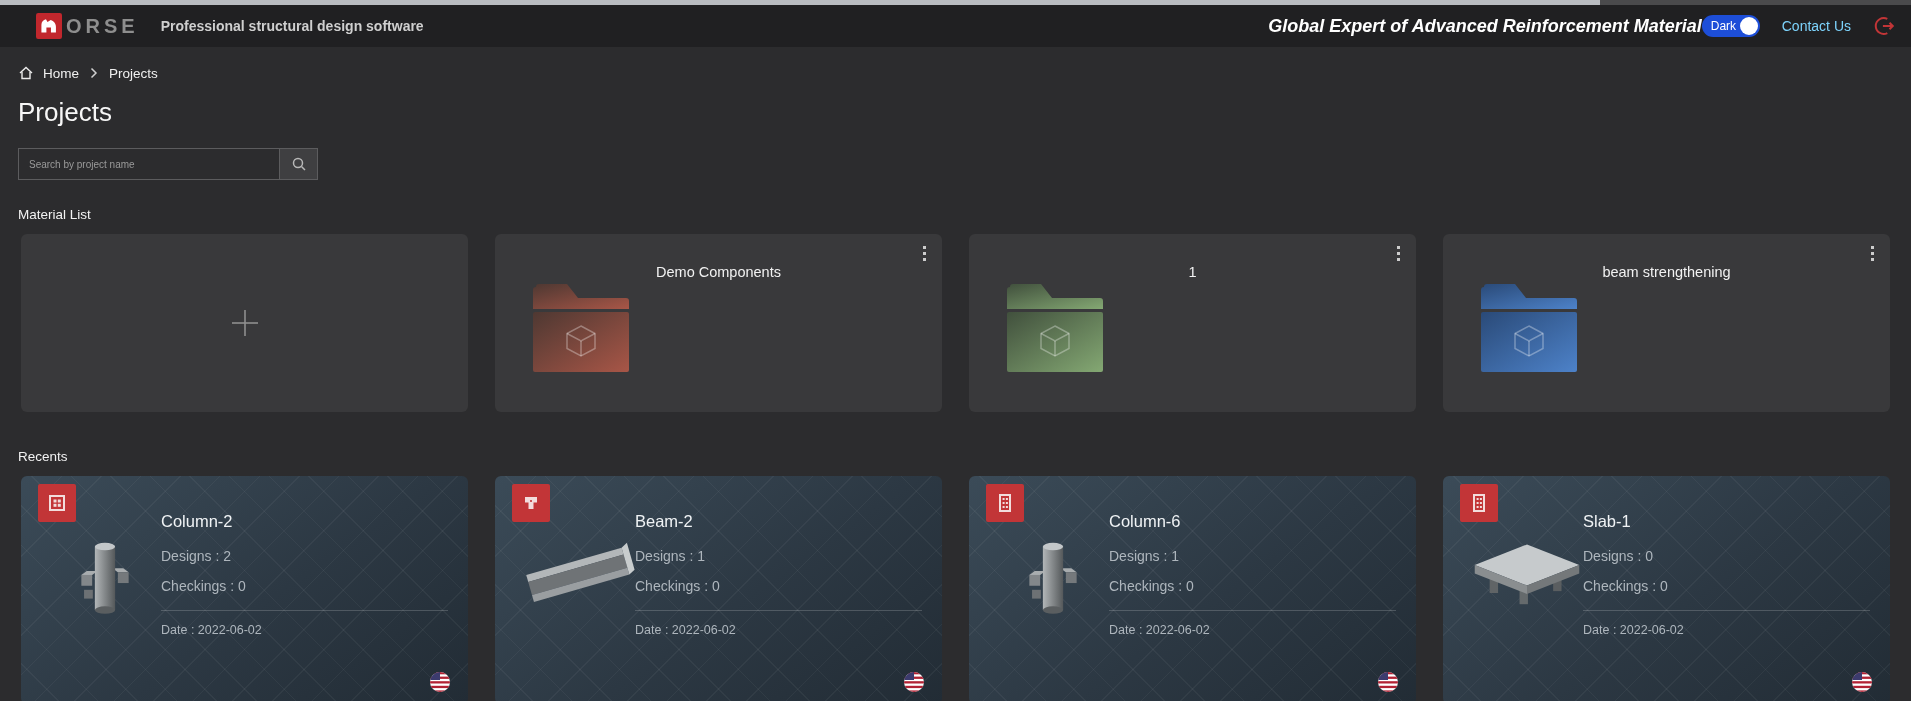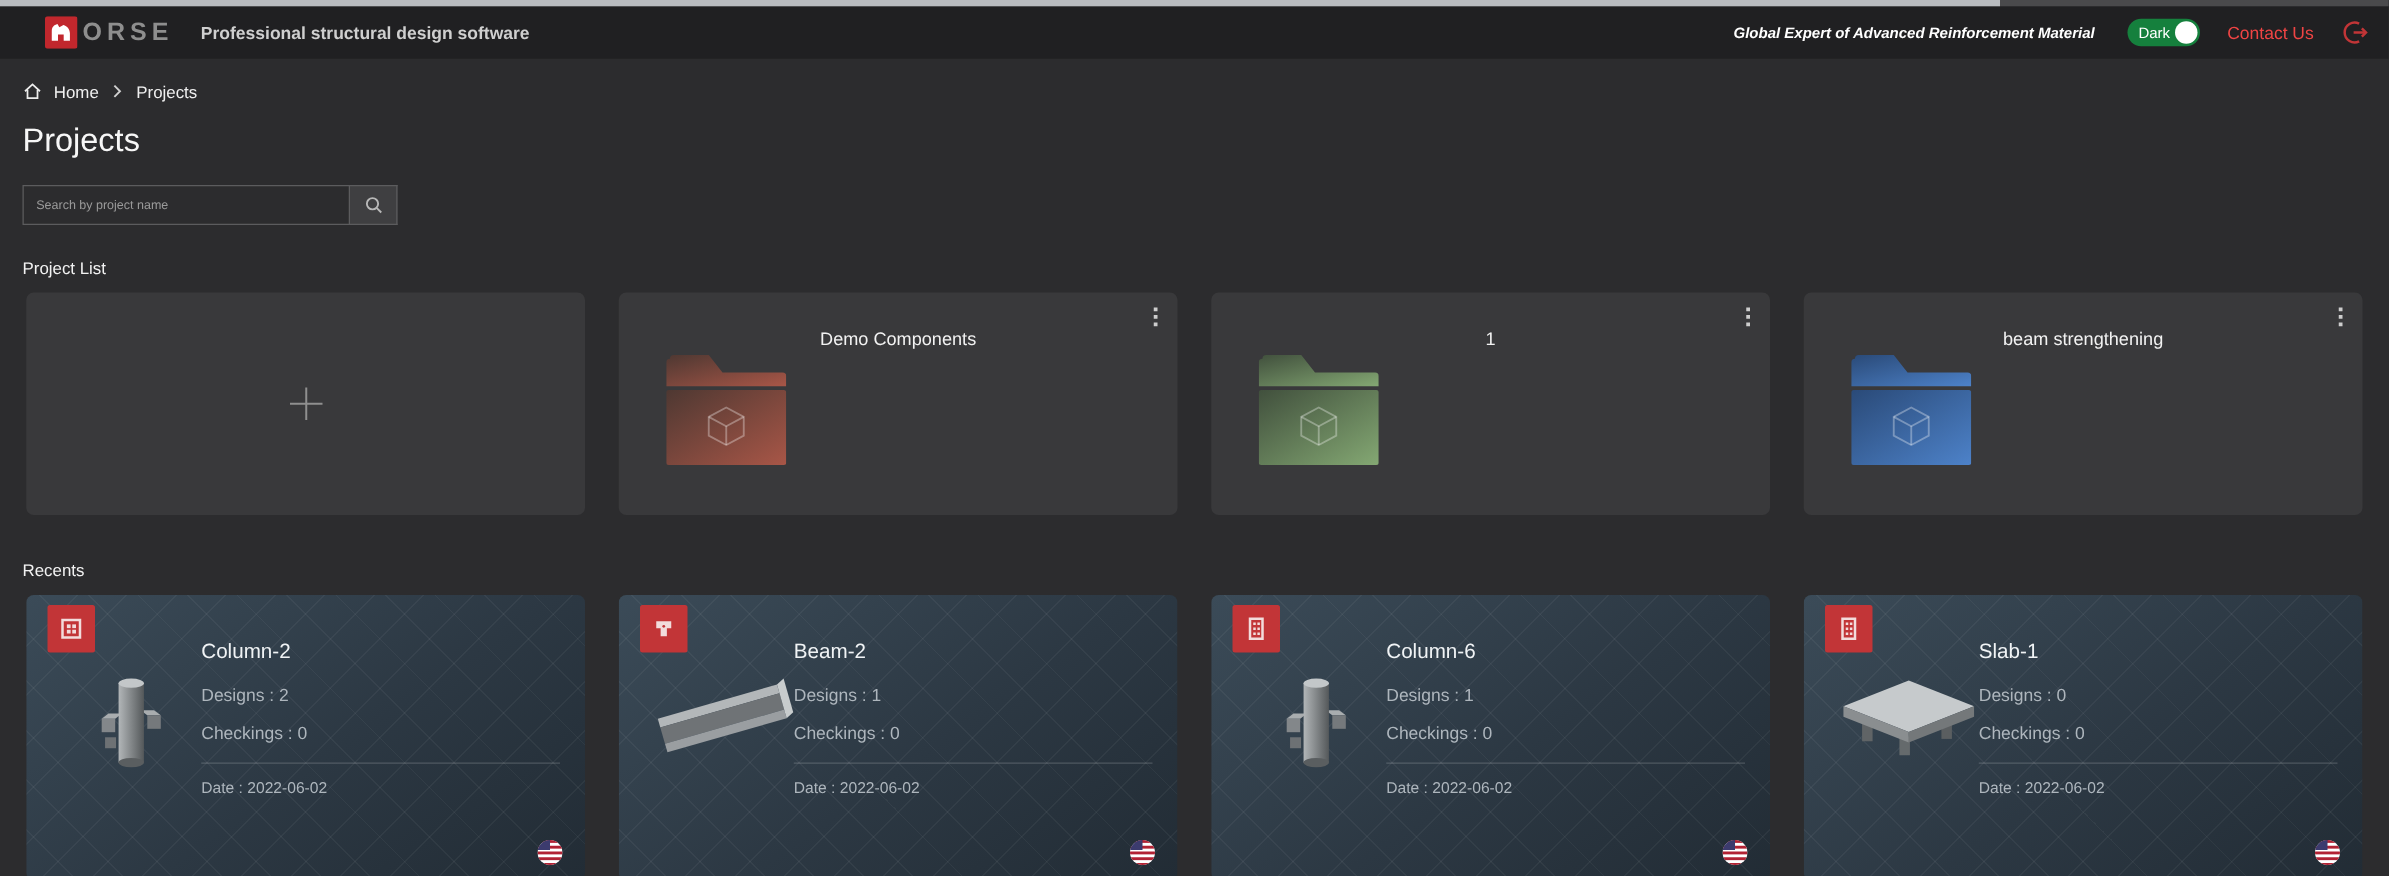--- a/index.html
+++ b/index.html
@@ -16,28 +16,28 @@
   
   header {
     height:42px; background:#202022; display:flex; align-items:center;
     padding:0 16px; 
   }
   .logo { display:flex; align-items:center; gap:4px; cursor:pointer;padding-left:20px; }
   .logo-mark { width:26px; height:26px; display:inline-flex; }
   .logo-text { font-size:20px; font-weight:800; letter-spacing:4px; color:#8e8e8e; line-height:1; }
   .tagline { margin-left:22px; font-size:14px; font-weight:700; color:#cfcfcf; }
   .h-spacer { flex:1; }
-  .slogan { font-size:12px; font-weight:700; font-style:italic; color:#ffffff; margin-right:26px; }
+  .slogan { font-size:18px; font-weight:700; font-style:italic; color:#ffffff; }
   .theme-toggle {
-    width:58px; height:22px; border-radius:11px; background:#15803d;
+    width:58px; height:22px; border-radius:11px; background:#1d4ed8;
     position:relative; display:flex; align-items:center; cursor:pointer; margin-right:22px;
   }
   .toggle-label { color:#ffffff; font-size:12px; padding-left:9px; }
   .toggle-knob { position:absolute; right:2px; top:2px; width:18px; height:18px; border-radius:50%; background:#ffffff; }
-  .contact { color:#ef4444; font-size:14px; margin-right:22px; cursor:pointer; text-decoration:none; }
+  .contact { color:#7dd3fc; font-size:14px; margin-right:22px; cursor:pointer; text-decoration:none; }
   .logout { width:22px; height:22px; display:inline-flex; cursor:pointer; }
 
   
   .breadcrumb { display:flex; align-items:center; gap:9px; margin:18px 0 0 18px; font-size:13.5px; color:#f0f0f0; }
   .breadcrumb .crumb { cursor:pointer; }
   .crumb-sep { display:inline-flex; margin:0 2px; }
 
   .page-title { font-size:26px; font-weight:400; color:#f7f7f7; margin:16px 0 0 18px; }
 
   
@@ -145,21 +145,21 @@
   <div class="search-btn">
     <span style="display:inline-flex;">
       <svg viewBox="0 0 16 16" width="16" height="16" fill="none" stroke="#b8b8b8" stroke-width="1.5">
         <circle cx="7" cy="7" r="4.5"></circle>
         <path d="M10.5,10.5 L14,14"></path>
       </svg>
     </span>
   </div>
 </div>
 
-<div class="section-label">Project List</div>
+<div class="section-label">Material List</div>
 
 <div class="grid">
 
   <div class="pcard">
     <div class="plus-wrap">
       <span style="display:inline-flex;">
         <svg viewBox="0 0 30 30" width="30" height="30" stroke="#8f8f8f" stroke-width="1.6">
           <path d="M15,2 V28"></path>
             <path d="M2,15 H28"></path>
         </svg>

